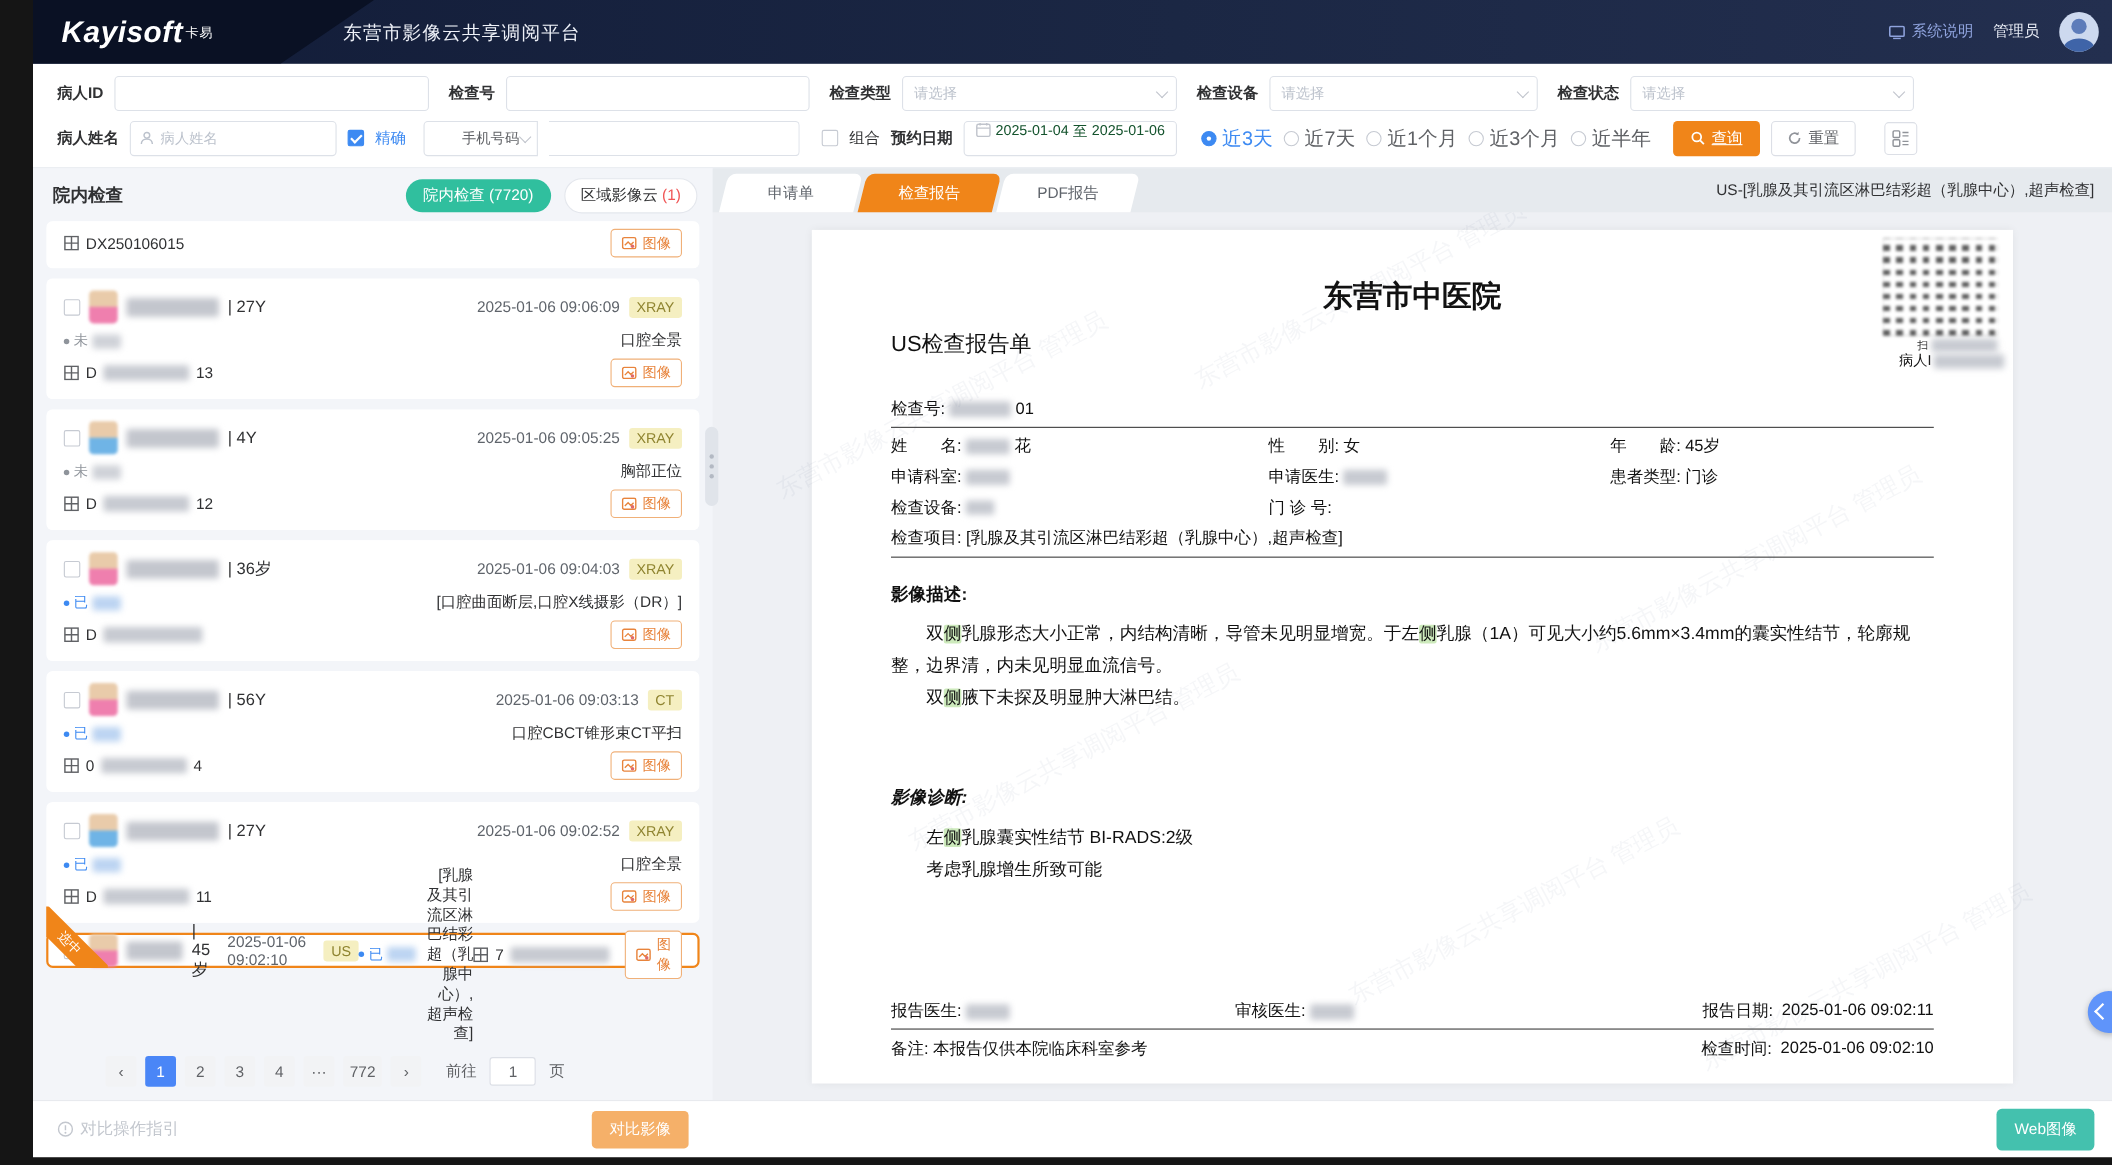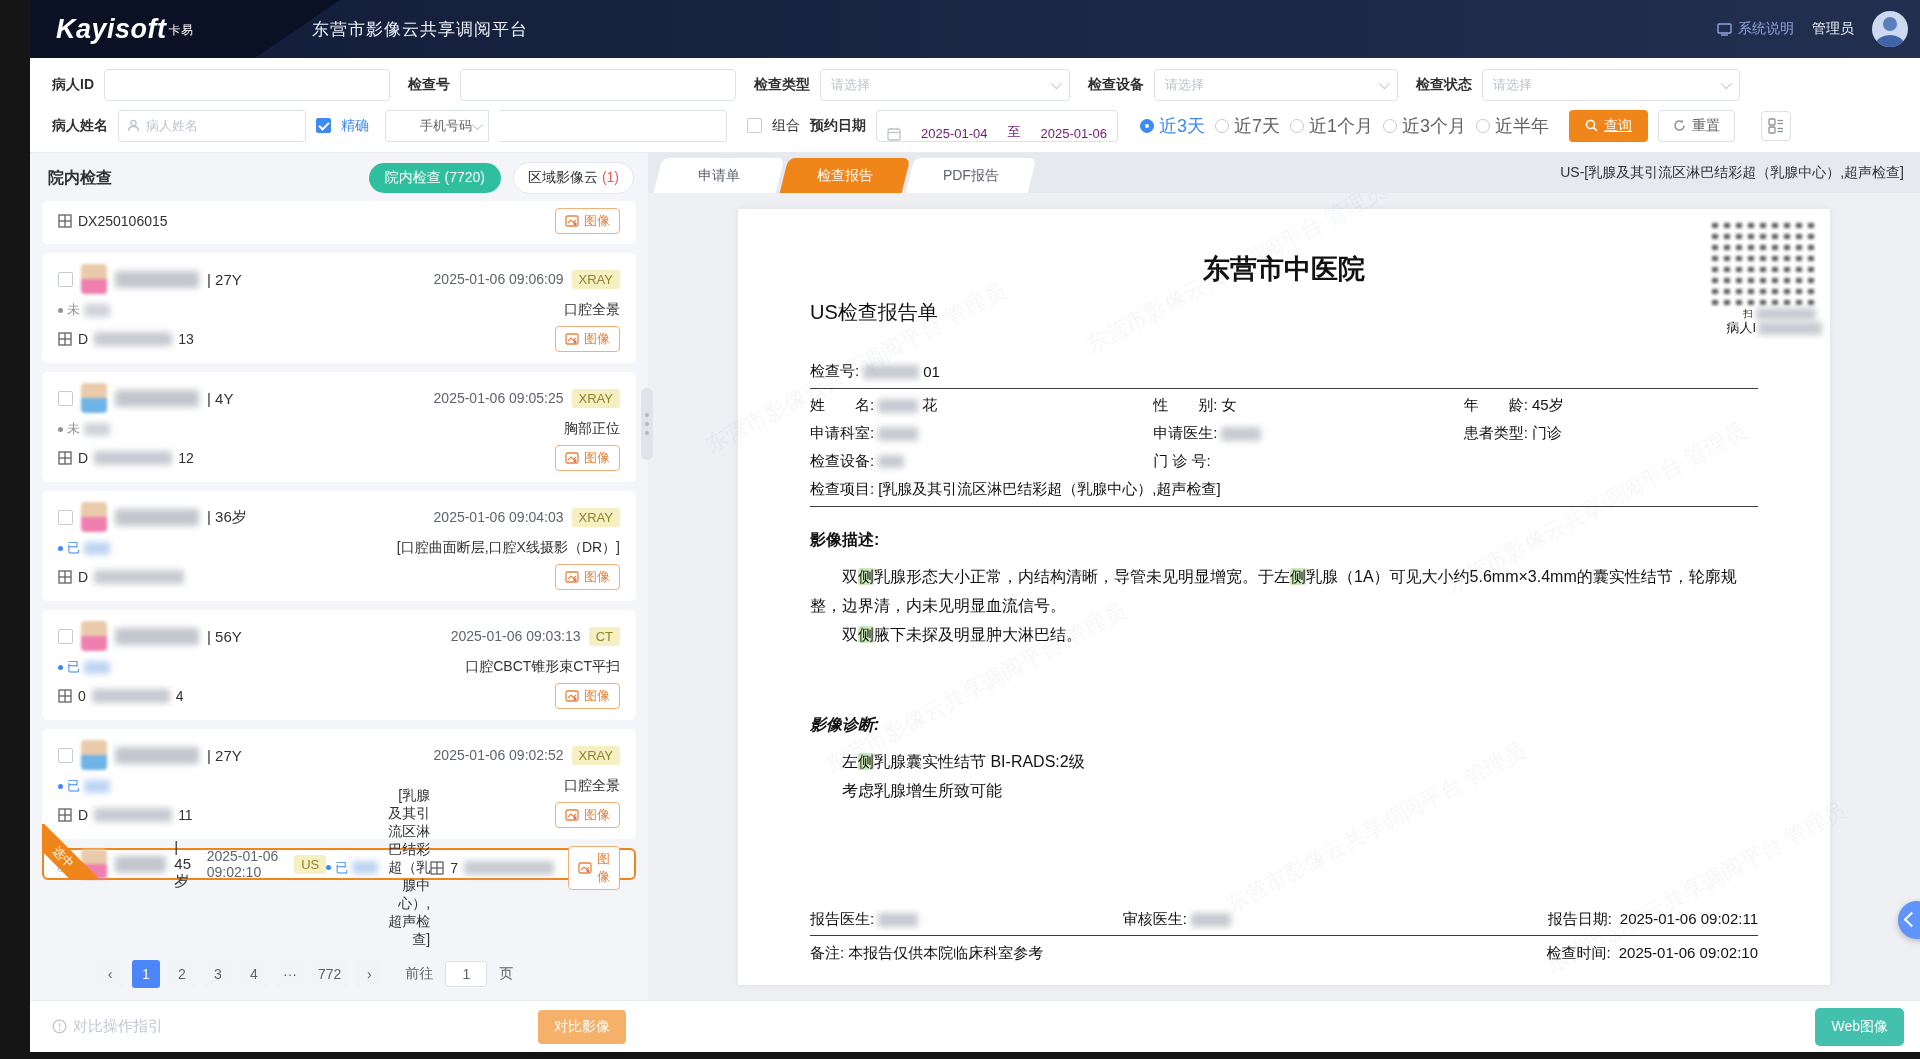--- a/index.html
+++ b/index.html
@@ -27,21 +27,21 @@
   .tin{height:32px;border:1px solid #dde1e8;border-radius:4px;background:#fff;font-size:13px;color:#303133;padding:0 10px;outline:none;}
   .sel{height:32px;border:1px solid #dde1e8;border-radius:4px;background:#fff;display:flex;align-items:center;justify-content:space-between;padding:0 10px;color:#bcc2cc;font-size:13px;cursor:pointer;}
   .chev{width:8px;height:8px;border-right:1.5px solid #c0c4cc;border-bottom:1.5px solid #c0c4cc;transform:rotate(45deg) translateY(-2px);}
   .name-in{display:flex;align-items:center;gap:6px;width:188px;height:32px;border:1px solid #dde1e8;border-radius:4px;padding:0 8px;color:#bcc2cc;font-size:13px;}
   .ckb{width:15px;height:15px;border:1px solid #c6cad2;border-radius:2px;background:#fff;position:relative;cursor:pointer;flex:0 0 15px;}
   .ckb.on{background:#3d8af2;border-color:#3d8af2;}
   .ckb.on::after{content:"";position:absolute;left:4px;top:1px;width:4px;height:8px;border-right:2px solid #fff;border-bottom:2px solid #fff;transform:rotate(45deg);}
   .blue-lb{color:#3d8af2;font-size:14px;}
   .phone-sel{width:104px;height:32px;border:1px solid #dde1e8;border-radius:4px 0 0 4px;display:flex;align-items:center;justify-content:flex-end;padding:0 8px;font-size:13px;color:#606266;}
   .phone-in{width:228px;border-radius:0 4px 4px 0;border-left:none;}
-  .datebox{display:flex;align-items:flex-end;gap:20px;height:32px;border:1px solid #dde1e8;border-radius:4px;padding:0 10px;font-size:13px;color:#701a75;}
+  .datebox{display:flex;align-items:flex-start;gap:4px;height:32px;border:1px solid #dde1e8;border-radius:4px;padding:0 10px;font-size:13px;color:#14532d;}
   .radio{display:flex;align-items:center;gap:5px;font-size:18px;color:#606266;cursor:pointer;white-space:nowrap;}
   .rdot{width:14px;height:14px;border:1px solid #c6cad2;border-radius:50%;background:#fff;}
   .radio.on{color:#3d8af2;}
   .radio.on .rdot{background:#3d8af2;border-color:#3d8af2;box-shadow:inset 0 0 0 3px #3d8af2;position:relative;}
   .radio.on .rdot::after{content:"";position:absolute;left:4px;top:4px;width:4px;height:4px;background:#fff;border-radius:50%;}
   .btn-search{display:flex;align-items:center;gap:6px;background:#f08519;color:#fff;border:none;border-radius:4px;height:32px;padding:0 16px;font-size:14px;cursor:pointer;text-decoration:underline;}
   .btn-reset{display:flex;align-items:center;gap:6px;background:#fff;color:#606266;border:1px solid #dcdfe6;border-radius:4px;height:32px;padding:0 14px;font-size:14px;cursor:pointer;}
   .layout-toggle{width:30px;height:30px;border:1px solid #dcdfe6;border-radius:4px;display:flex;align-items:center;justify-content:center;background:#fff;cursor:pointer;}
 
   

